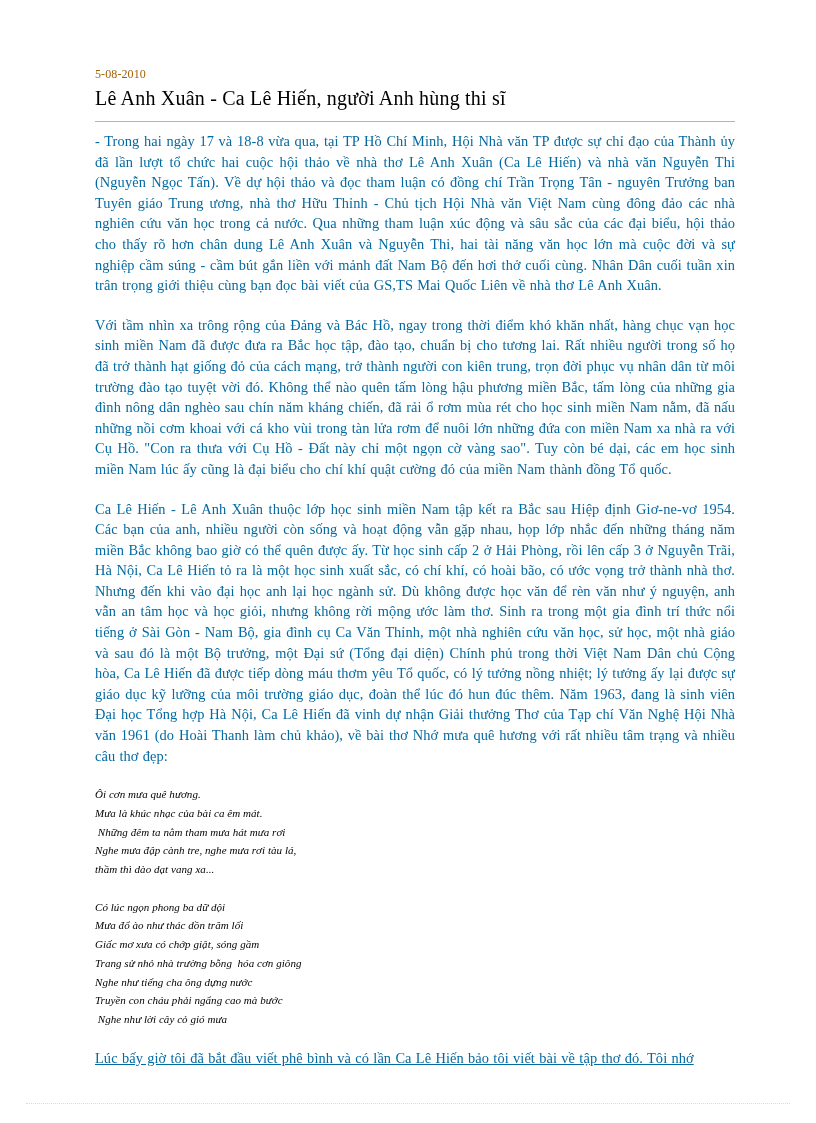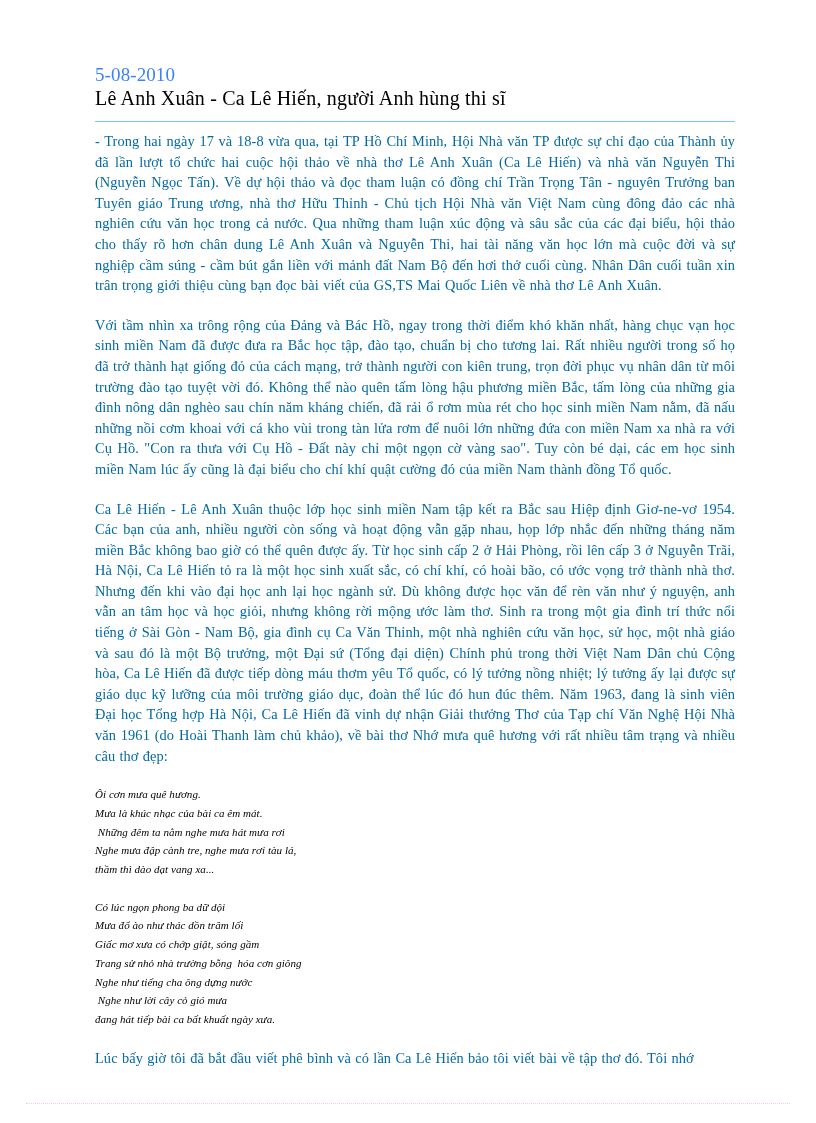--- a/index.html
+++ b/index.html
@@ -21,25 +21,25 @@
     overflow: hidden;
     box-sizing: border-box;
   }
   .content {
     position: absolute;
     left: 95px;
     top: 66px;
     width: 640px;
   }
   .doc-date {
-    font-size: 19px;
+    font-size: 12px;
     line-height: 17px;
     letter-spacing: 0.1px;
     margin-bottom: 3px;
-    color: #3b82f6;
+    color: #a16207;
   }
   .doc-title {
     font-size: 20px;
     font-weight: normal;
     line-height: 25px;
     letter-spacing: 0.2px;
     margin: 0 0 10px 0;
     color: #000;
     white-space: nowrap;
   }
@@ -55,20 +55,21 @@
     line-height: 20.6px;
     text-align: justify;
     text-justify: inter-word;
     margin: 0 0 19px 0;
     letter-spacing: 0.08px;
     word-spacing: 0.6px;
     color: #0369a1;
   }
   p.para:last-of-type {
     margin-bottom: 4px;
+    text-decoration: underline;
   }
   .poem {
     margin: 0 0 19px 0;
   }
   .poem .verse {
     font-size: 11px;
     font-style: italic;
     line-height: 18.7px;
     margin: 0;
     letter-spacing: 0.05px;
@@ -99,33 +100,33 @@
 
     <p class="para">- Trong hai ngày 17 và 18-8 vừa qua, tại TP Hồ Chí Minh, Hội Nhà văn TP được sự chỉ đạo của Thành ủy đã lần lượt tổ chức hai cuộc hội thảo về nhà thơ Lê Anh Xuân (Ca Lê Hiến) và nhà văn Nguyễn Thi (Nguyễn Ngọc Tấn). Về dự hội thảo và đọc tham luận có đồng chí Trần Trọng Tân - nguyên Trưởng ban Tuyên giáo Trung ương, nhà thơ Hữu Thỉnh - Chủ tịch Hội Nhà văn Việt Nam cùng đông đảo các nhà nghiên cứu văn học trong cả nước. Qua những tham luận xúc động và sâu sắc của các đại biểu, hội thảo cho thấy rõ hơn chân dung Lê Anh Xuân và Nguyễn Thi, hai tài năng văn học lớn mà cuộc đời và sự nghiệp cầm súng - cầm bút gắn liền với mảnh đất Nam Bộ đến hơi thở cuối cùng. Nhân Dân cuối tuần xin trân trọng giới thiệu cùng bạn đọc bài viết của GS,TS Mai Quốc Liên về nhà thơ Lê Anh Xuân.</p>
 
     <p class="para">Với tầm nhìn xa trông rộng của Đảng và Bác Hồ, ngay trong thời điểm khó khăn nhất, hàng chục vạn học sinh miền Nam đã được đưa ra Bắc học tập, đào tạo, chuẩn bị cho tương lai. Rất nhiều người trong số họ đã trở thành hạt giống đỏ của cách mạng, trở thành người con kiên trung, trọn đời phục vụ nhân dân từ môi trường đào tạo tuyệt vời đó. Không thể nào quên tấm lòng hậu phương miền Bắc, tấm lòng của những gia đình nông dân nghèo sau chín năm kháng chiến, đã rải ổ rơm mùa rét cho học sinh miền Nam nằm, đã nấu những nồi cơm khoai với cá kho vùi trong tàn lửa rơm để nuôi lớn những đứa con miền Nam xa nhà ra với Cụ Hồ. "Con ra thưa với Cụ Hồ - Đất này chỉ một ngọn cờ vàng sao". Tuy còn bé dại, các em học sinh miền Nam lúc ấy cũng là đại biểu cho chí khí quật cường đó của miền Nam thành đồng Tổ quốc.</p>
 
     <p class="para">Ca Lê Hiến - Lê Anh Xuân thuộc lớp học sinh miền Nam tập kết ra Bắc sau Hiệp định Giơ-ne-vơ 1954. Các bạn của anh, nhiều người còn sống và hoạt động vẫn gặp nhau, họp lớp nhắc đến những tháng năm miền Bắc không bao giờ có thể quên được ấy. Từ học sinh cấp 2 ở Hải Phòng, rồi lên cấp 3 ở Nguyễn Trãi, Hà Nội, Ca Lê Hiến tỏ ra là một học sinh xuất sắc, có chí khí, có hoài bão, có ước vọng trở thành nhà thơ. Nhưng đến khi vào đại học anh lại học ngành sử. Dù không được học văn để rèn văn như ý nguyện, anh vẫn an tâm học và học giỏi, nhưng không rời mộng ước làm thơ. Sinh ra trong một gia đình trí thức nổi tiếng ở Sài Gòn - Nam Bộ, gia đình cụ Ca Văn Thỉnh, một nhà nghiên cứu văn học, sử học, một nhà giáo và sau đó là một Bộ trưởng, một Đại sứ (Tổng đại diện) Chính phủ trong thời Việt Nam Dân chủ Cộng hòa, Ca Lê Hiến đã được tiếp dòng máu thơm yêu Tổ quốc, có lý tưởng nồng nhiệt; lý tưởng ấy lại được sự giáo dục kỹ lưỡng của môi trường giáo dục, đoàn thể lúc đó hun đúc thêm. Năm 1963, đang là sinh viên Đại học Tổng hợp Hà Nội, Ca Lê Hiến đã vinh dự nhận Giải thưởng Thơ của Tạp chí Văn Nghệ Hội Nhà văn 1961 (do Hoài Thanh làm chủ khảo), về bài thơ Nhớ mưa quê hương với rất nhiều tâm trạng và nhiều câu thơ đẹp:</p>
 
     <div class="poem">
       <p class="verse">Ôi cơn mưa quê hương.</p>
       <p class="verse">Mưa là khúc nhạc của bài ca êm mát.</p>
-      <p class="verse"> Những đêm ta nằm nghe mưa hát mưa rơi</p>
+      <p class="verse"> Những đêm ta nằm tham mưa hát mưa rơi</p>
       <p class="verse">Nghe mưa đập cành tre, nghe mưa rơi tàu lá,</p>
       <p class="verse">thầm thì dào dạt vang xa...</p>
     </div>
 
     <div class="poem">
       <p class="verse">Có lúc ngọn phong ba dữ dội</p>
       <p class="verse">Mưa đổ ào như thác dồn trăm lối</p>
       <p class="verse">Giấc mơ xưa có chớp giật, sóng gầm</p>
       <p class="verse">Trang sử nhỏ nhà trường bỗng  hóa cơn giông</p>
       <p class="verse">Nghe như tiếng cha ông dựng nước</p>
+      <p class="verse">Truyền con cháu phải ngẩng cao mà bước</p>
       <p class="verse"> Nghe như lời cây cỏ gió mưa</p>
-      <p class="verse">đang hát tiếp bài ca bất khuất ngày xưa.</p>
     </div>
 
     <p class="para">Lúc bấy giờ tôi đã bắt đầu viết phê bình và có lần Ca Lê Hiến bảo tôi viết bài về tập thơ đó. Tôi nhớ</p>
 
   </div>
 
   <div class="footer-dots"></div>
 </div>
 
 </body></html>

